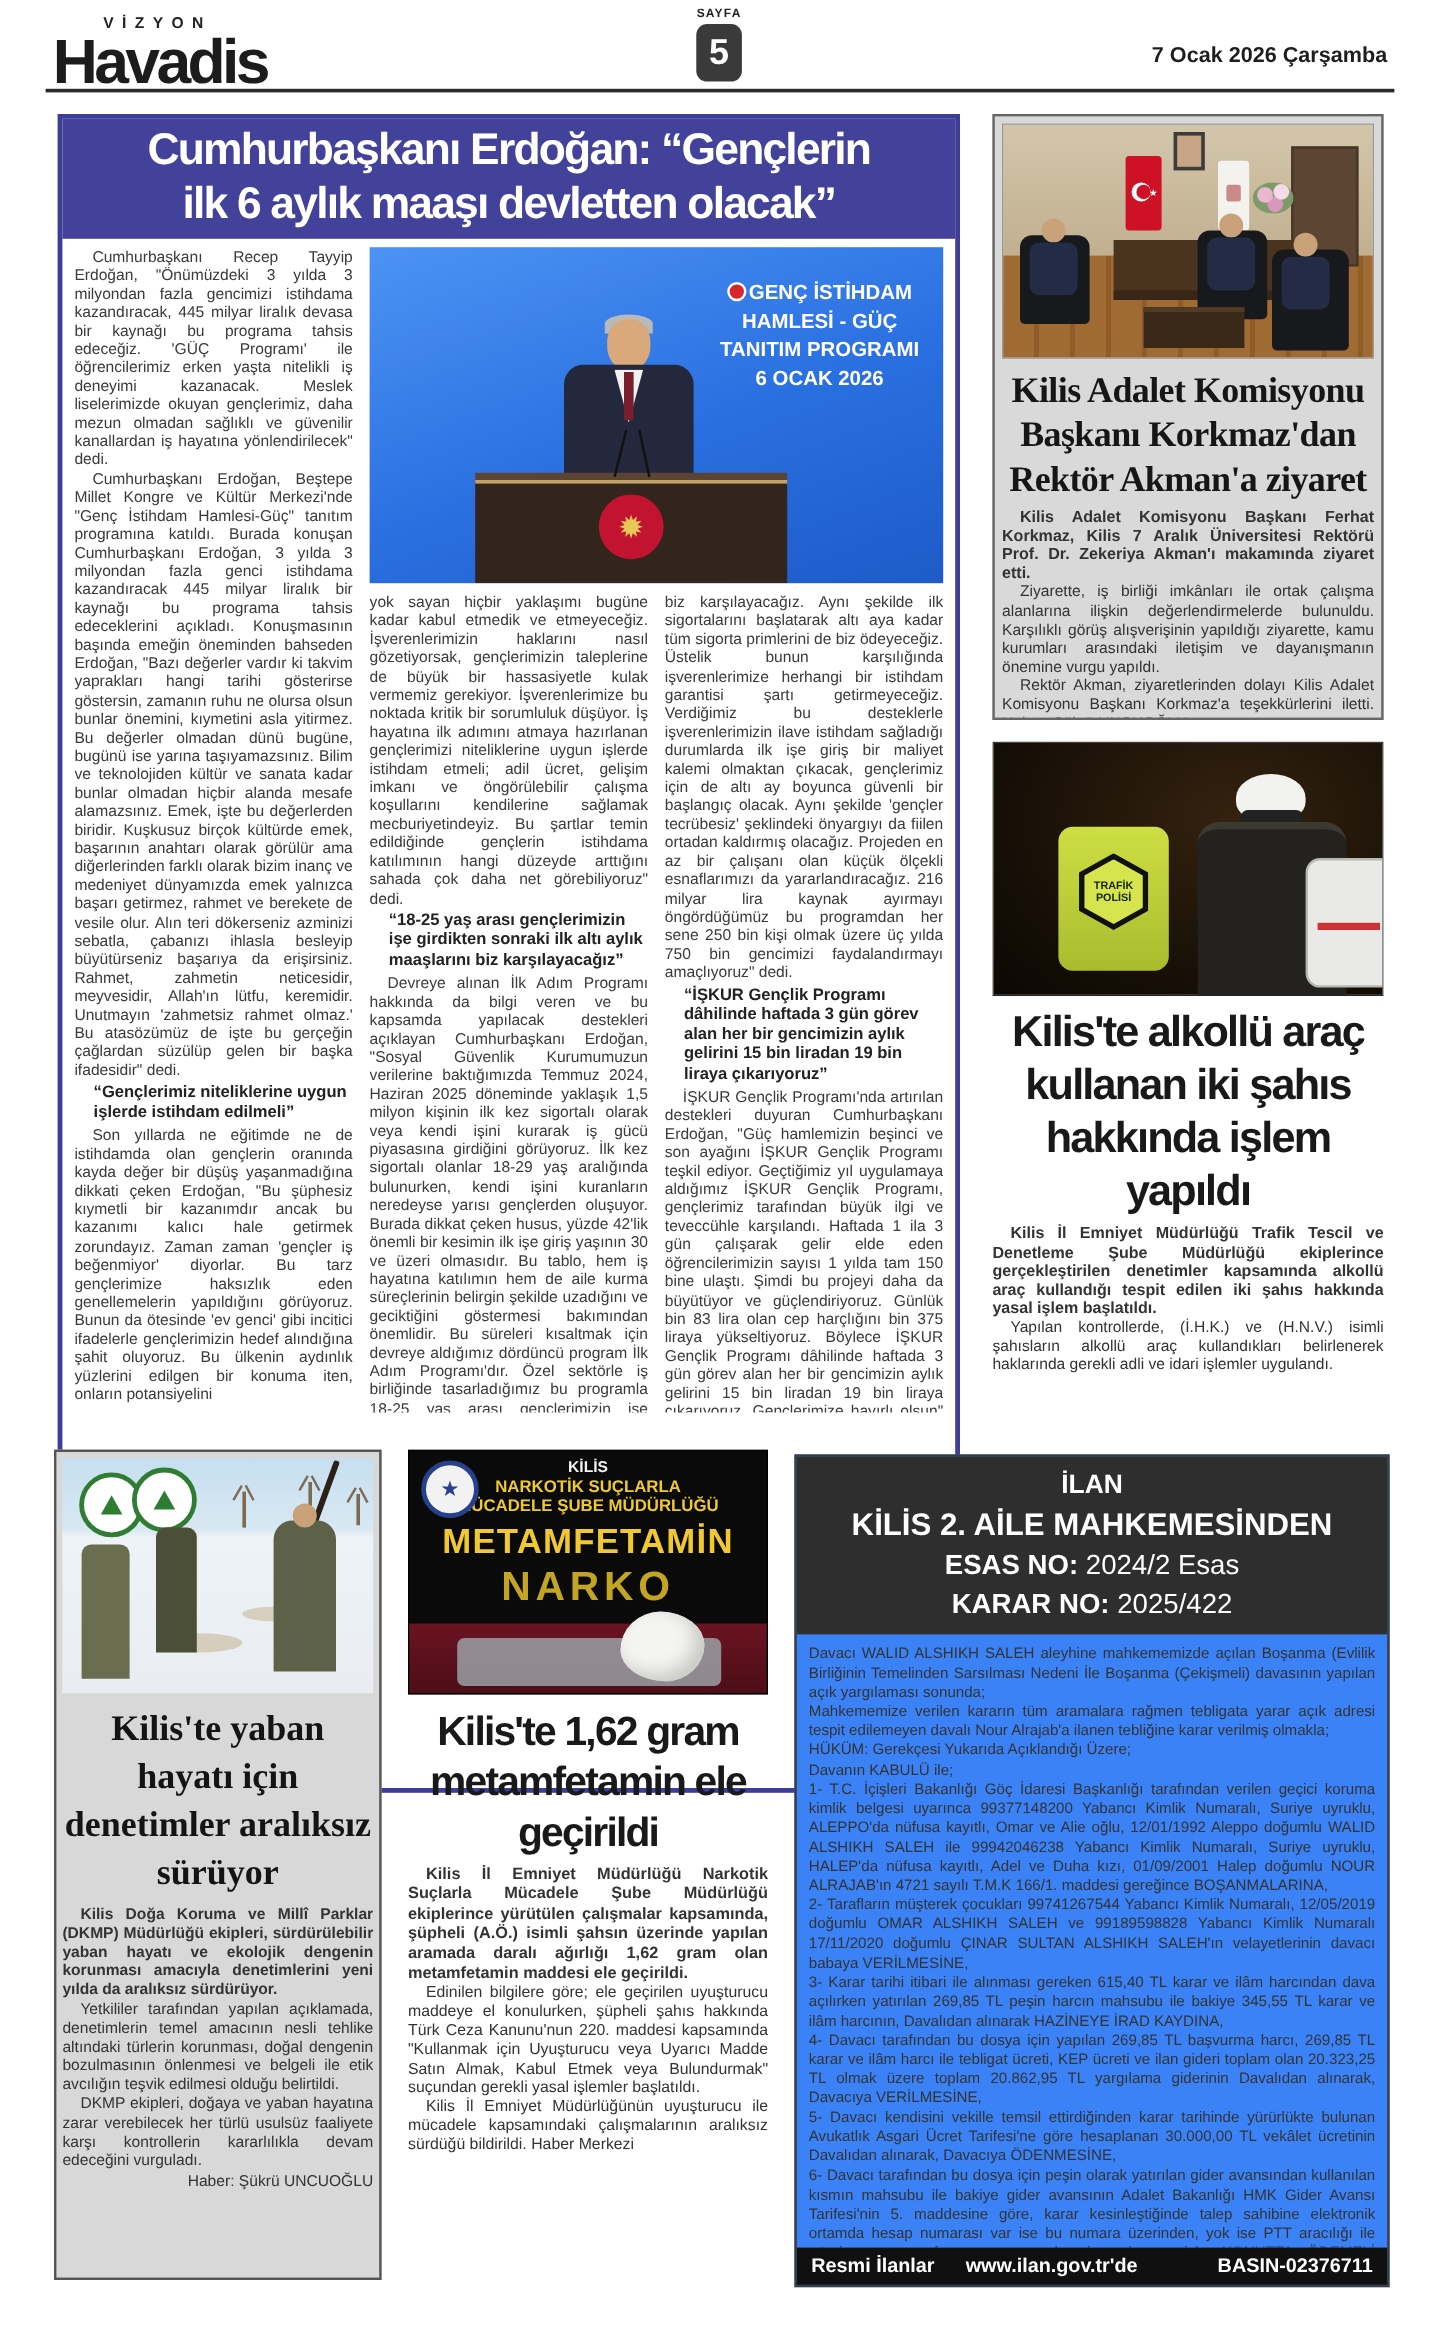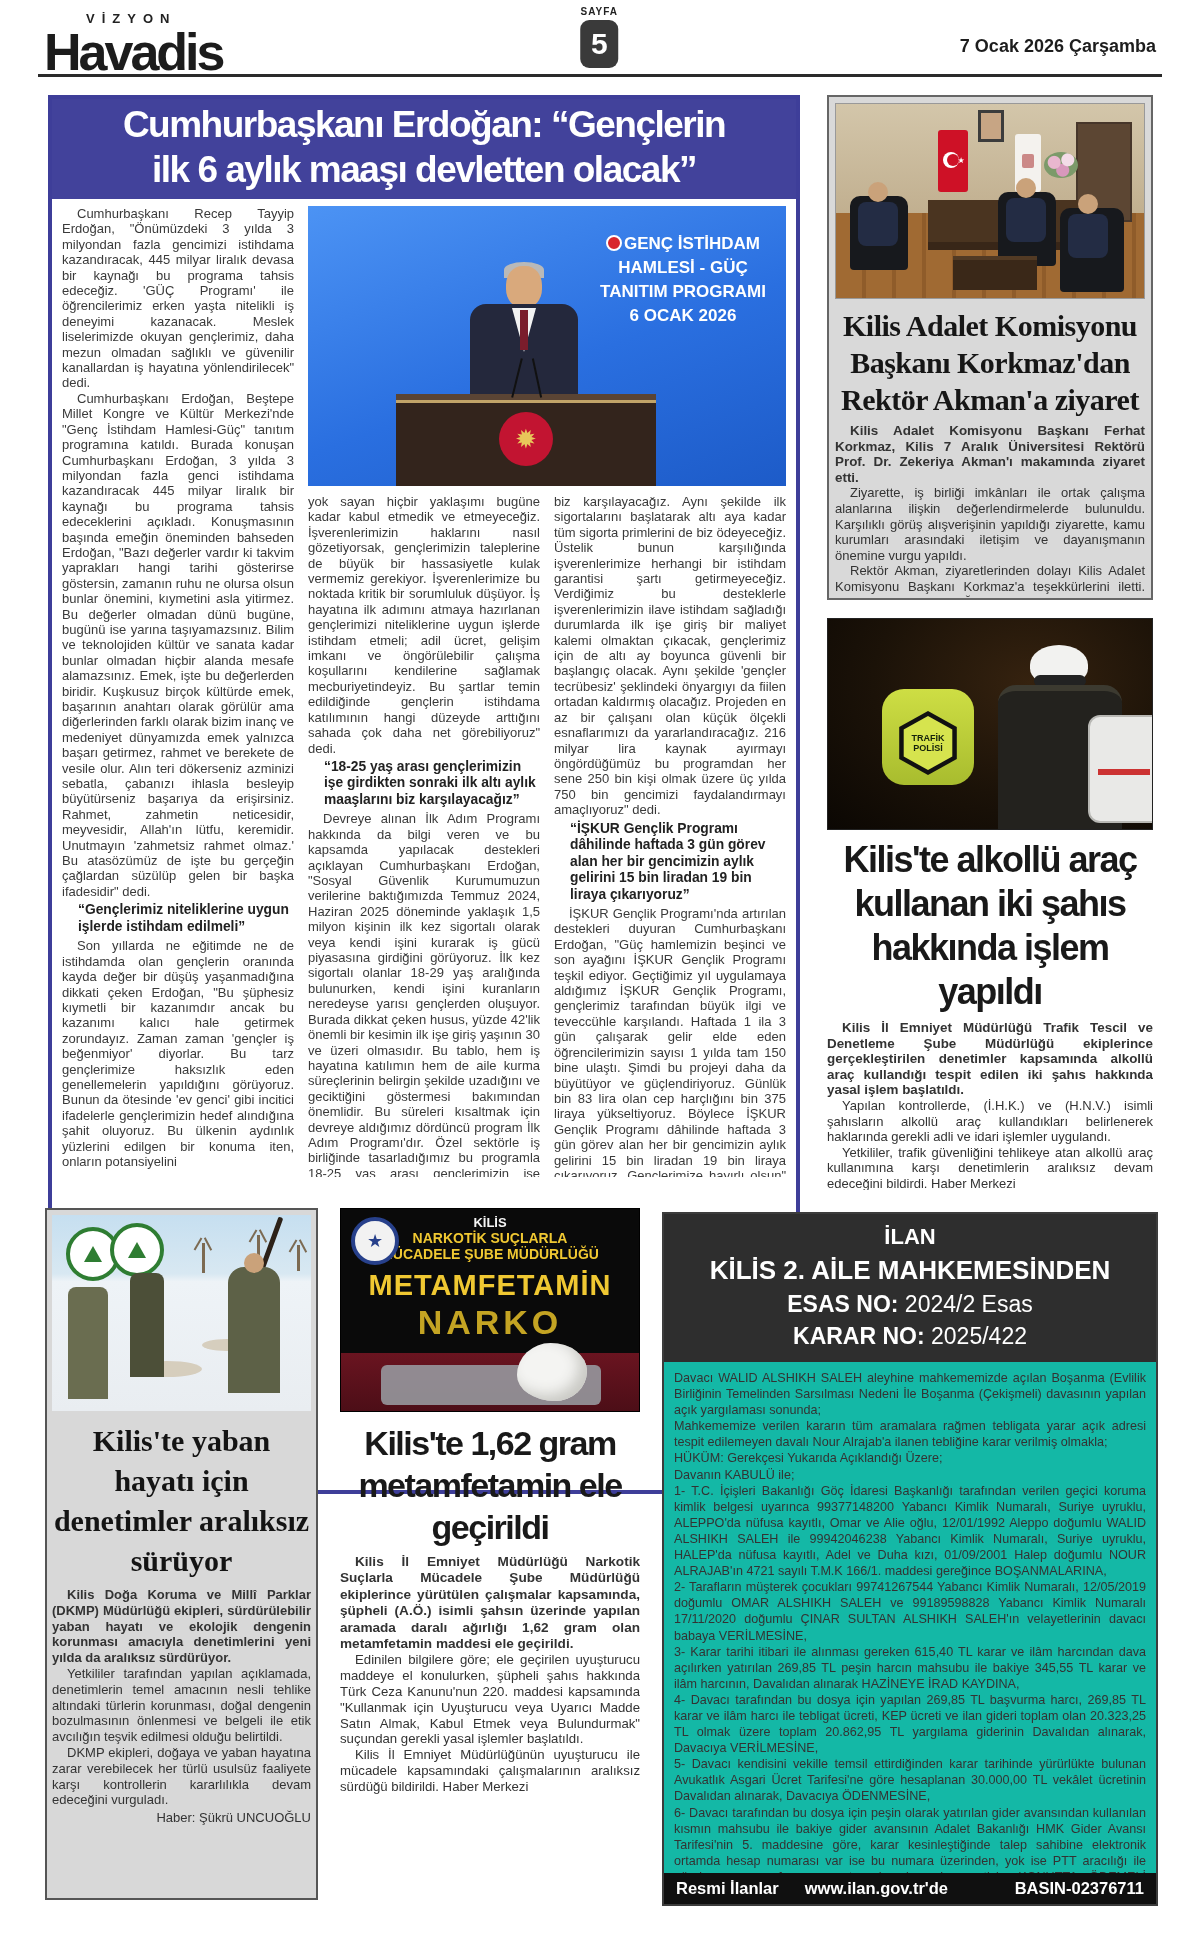--- a/index.html
+++ b/index.html
@@ -75,39 +75,39 @@
   .sit-head{position:absolute;left:18px;top:-14px;width:20px;height:20px;border-radius:50%;background:#caa27a;}
   .sit-body{position:absolute;left:8px;top:6px;width:40px;height:44px;border-radius:8px;background:#232c44;}
   .coffee-table{position:absolute;left:38%;bottom:8px;width:84px;height:30px;background:#3a2818;border-top:4px solid #523a24;}
   .side-headline{font-family:"Liberation Serif",serif;font-weight:bold;text-align:center;color:#161616;
                  font-size:30px;line-height:37px;margin:8px 0 5px;letter-spacing:-0.5px;}
   .side-body{font-size:13px;line-height:15.6px;text-align:justify;color:#333;}
   .side-body .tx-lead{font-size:13.4px;}
   .alcohol-art{position:absolute;left:827px;top:618px;width:326px;height:572px;overflow:hidden;}
   .photo-police{position:relative;height:212px;overflow:hidden;border:1px solid #222;box-sizing:border-box;
                 background:radial-gradient(ellipse at 62% 30%,#35220f 0%,#1b1208 55%,#0b0703 100%);}
-  .vest{position:absolute;left:54px;top:70px;width:92px;height:96px;border-radius:22px;
+  .vest{position:absolute;left:54px;top:70px;width:92px;height:120px;border-radius:12px;
         background:linear-gradient(#cede44,#a8bc2e);}
   .hexbadge{position:absolute;left:14px;top:22px;width:64px;height:64px;background:#111;display:flex;align-items:center;justify-content:center;
             clip-path:polygon(50% 0,95% 25%,95% 75%,50% 100%,5% 75%,5% 25%);}
   .hexinner{width:54px;height:54px;background:#d6e44e;clip-path:polygon(50% 0,95% 25%,95% 75%,50% 100%,5% 75%,5% 25%);
             display:flex;align-items:center;justify-content:center;text-align:center;
             font-size:9px;font-weight:bold;color:#15220c;line-height:10px;}
   .helmet{position:absolute;right:64px;top:26px;width:58px;height:40px;border-radius:50% 50% 42% 42%;background:#f2f2f0;}
   .visor{position:absolute;right:66px;top:56px;width:52px;height:12px;border-radius:6px;background:#222;}
   .officer-shoulders{position:absolute;right:30px;top:66px;width:124px;height:146px;border-radius:18px 18px 0 0;
         background:#23221e;border-top:6px solid #3c3a30;}
   .moto-case{position:absolute;right:-14px;top:96px;width:74px;height:104px;border-radius:12px;background:#e9e9e7;
              border:2px solid #b8b8b4;}
   .moto-line{position:absolute;left:8px;top:52px;width:52px;height:6px;background:#c33;}
   .heavy-headline{font-weight:bold;text-align:center;color:#191919;font-size:36px;line-height:44px;
                   letter-spacing:-1.5px;margin:8px 0 6px;}
   
   .ilan-box{position:absolute;left:662px;top:1212px;width:496px;height:694px;box-sizing:border-box;
-            border:2px solid #3c3c3c;background:#14b8a6;display:flex;flex-direction:column;}
+            border:2px solid #3c3c3c;background:#3b82f6;display:flex;flex-direction:column;}
   .ilan-head{background:#2e2e2e;color:#fff;text-align:center;padding:8px 4px 10px;}
   .ilan-head .l1{font-size:22px;font-weight:bold;line-height:30px;}
   .ilan-head .l2{font-size:26px;font-weight:bold;line-height:36px;}
   .ilan-head .l3{font-size:23px;line-height:32px;}
   .ilan-head b{font-weight:bold;}
   .ilan-body{flex:1;padding:8px 10px;font-size:12.6px;line-height:16.1px;text-align:justify;color:#333;overflow:hidden;}
   .ilan-body p{margin:0;}
   .ilan-footer{background:#101010;color:#fff;display:flex;justify-content:space-between;align-items:center;
                padding:6px 12px;font-size:16.5px;font-weight:bold;}
   .ilan-footer .left span{margin-right:26px;}
@@ -257,21 +257,20 @@
       <div class="visor"></div>
       <div class="officer-shoulders"></div>
       <div class="moto-case">
           <div class="moto-line"></div>
         </div>
     </div>
     <h2 class="heavy-headline">Kilis'te alkollü araç kullanan iki şahıs hakkında işlem yapıldı</h2>
     <div class="side-body">
         <p class="tx-lead">Kilis İl Emniyet Müdürlüğü Trafik Tescil ve Denetleme Şube Müdürlüğü ekiplerince gerçekleştirilen denetimler kapsamında alkollü araç kullandığı tespit edilen iki şahıs hakkında yasal işlem başlatıldı.</p>
         <p class="tx-p">Yapılan kontrollerde, (İ.H.K.) ve (H.N.V.) isimli şahısların alkollü araç kullandıkları belirlenerek haklarında gerekli adli ve idari işlemler uygulandı.</p>
-        <p class="tx-p">Yetkililer, trafik güvenliğini tehlikeye atan alkollü araç kullanımına karşı denetimlerin aralıksız devam edeceğini bildirdi. Haber Merkezi</p>
       </div>
   </article>
 
   <section class="ilan-box">
     <div class="ilan-head">
       <div class="l1">İLAN</div>
       <div class="l2">KİLİS 2. AİLE MAHKEMESİNDEN</div>
       <div class="l3"><b>ESAS NO: </b><span>2024/2 Esas</span></div>
       <div class="l3"><b>KARAR NO: </b><span>2025/422</span></div>
     </div>

